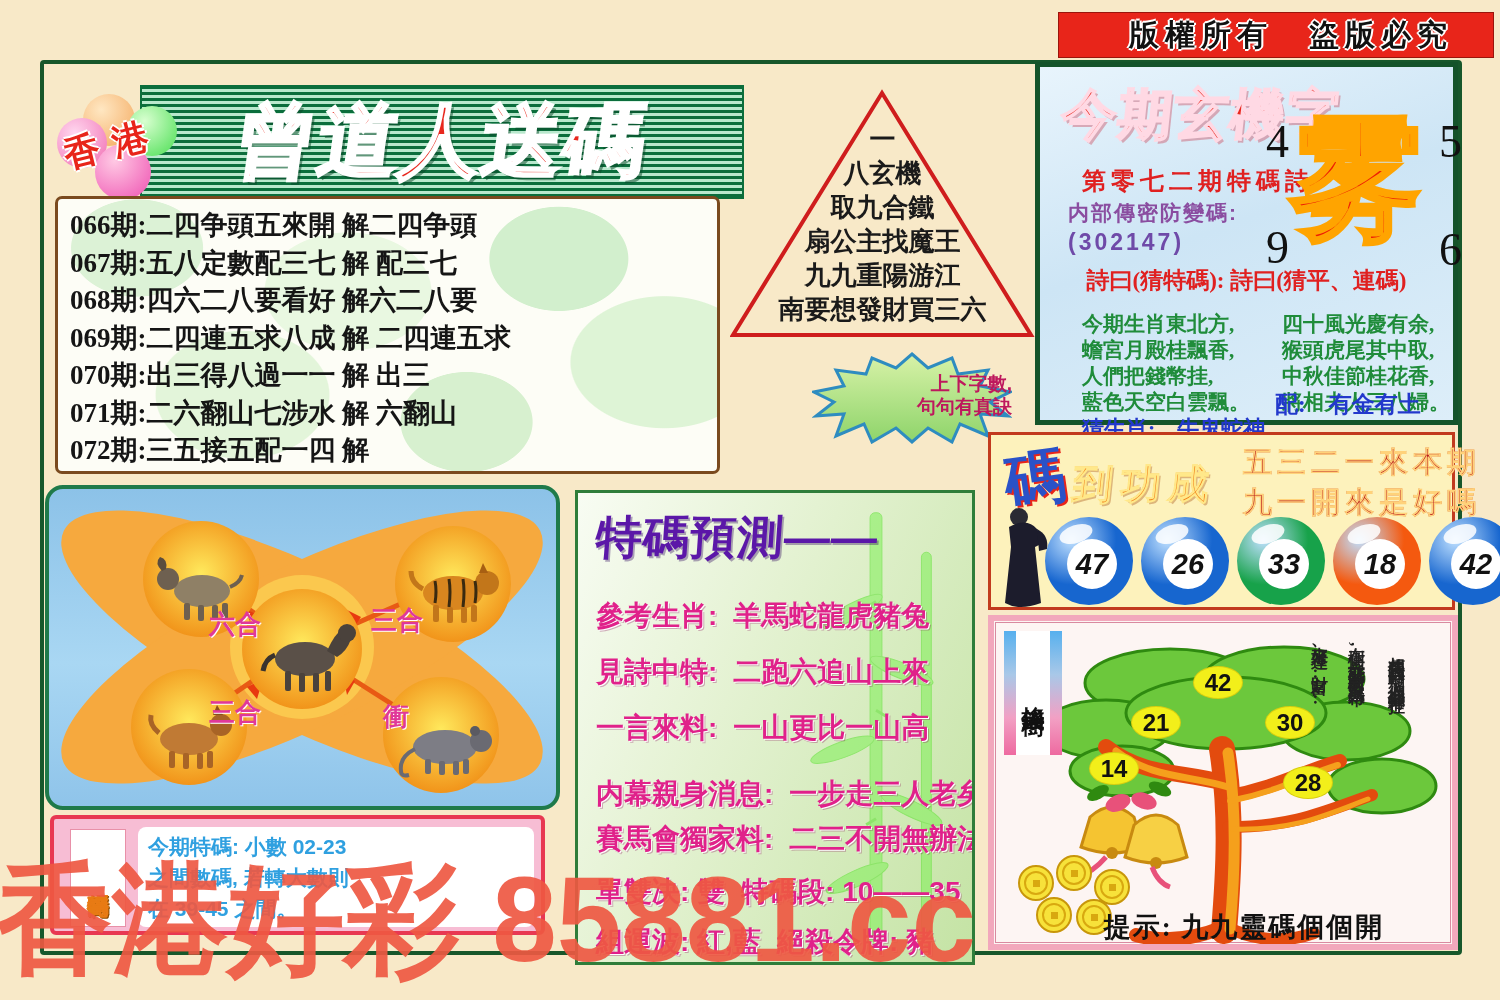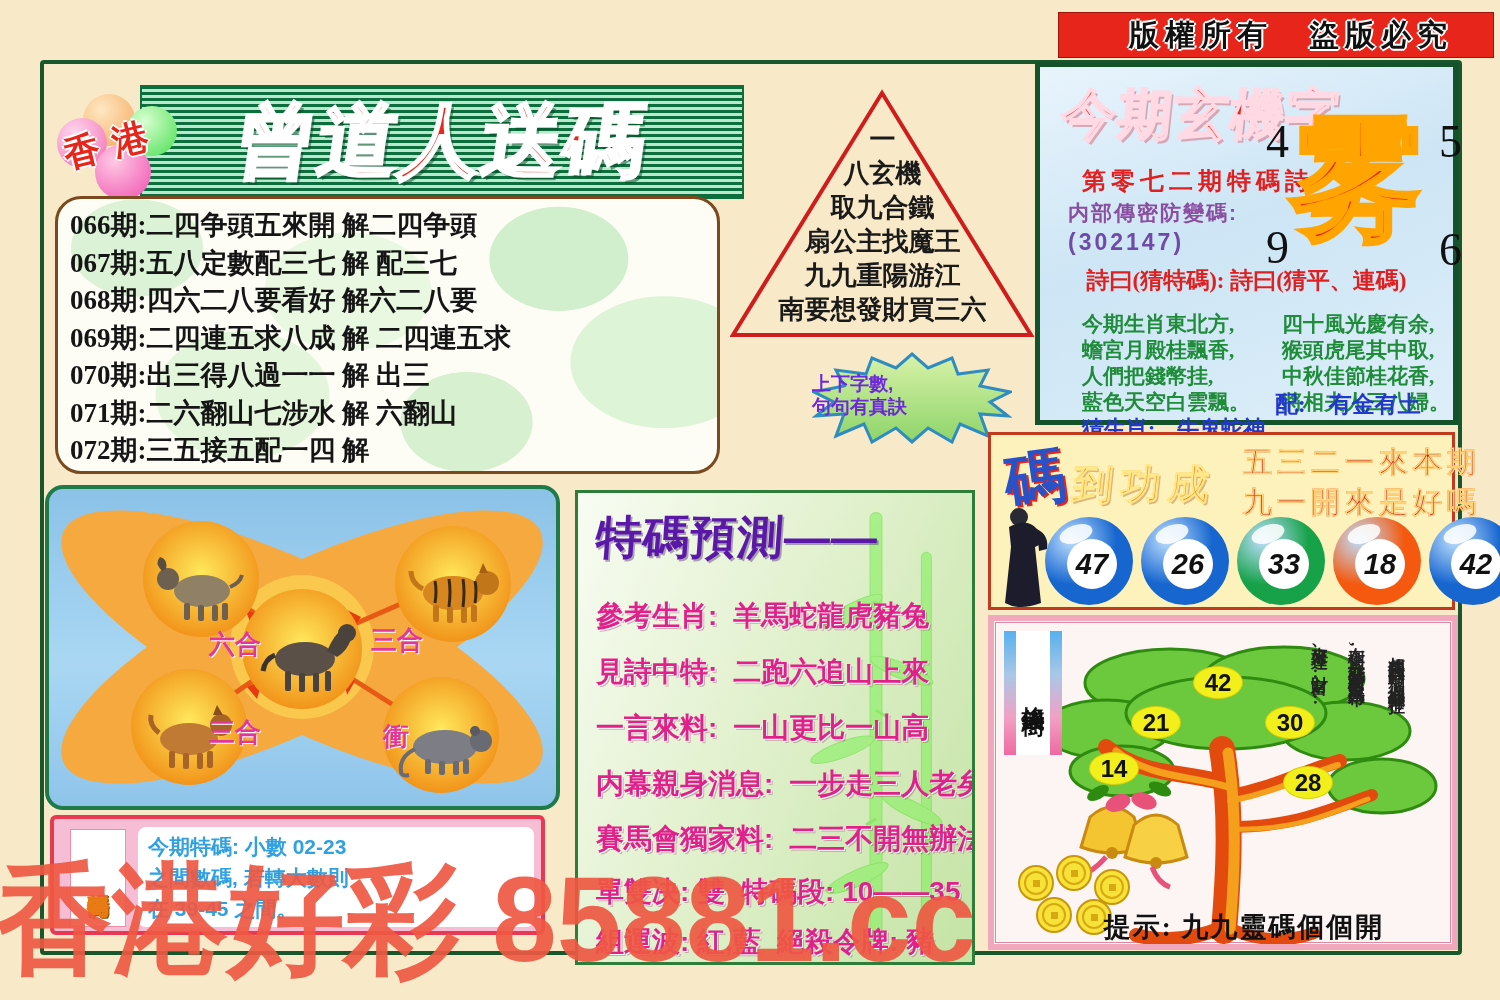--- a/index.html
+++ b/index.html
@@ -29,43 +29,43 @@
   .balloon{position:absolute;border-radius:50%;}
   .b1{left:28px;top:2px;width:52px;height:52px;background:radial-gradient(circle at 35% 30%,#ffe7c2,#f3a65a);}
   .b2{left:72px;top:14px;width:50px;height:50px;background:radial-gradient(circle at 35% 30%,#d8ffd0,#4ade52);}
   .b3{left:2px;top:26px;width:50px;height:50px;background:radial-gradient(circle at 35% 30%,#ffd7ef,#f06ab0);}
   .b4{left:40px;top:52px;width:56px;height:56px;background:radial-gradient(circle at 35% 30%,#ffc9e4,#ee4fb0);}
   .logo-text{position:absolute;left:8px;top:28px;font-family:"Liberation Serif",serif;font-weight:bold;
     font-size:36px;color:#e8251a;transform:rotate(-14deg);letter-spacing:14px;
     text-shadow:-2px 0 #fff,2px 0 #fff,0 -2px #fff,0 2px #fff;}
 
   
-  .period-box{left:55px;top:196px;width:665px;height:278px;border:3px solid #7a4a1e;border-radius:26px;
+  .period-box{left:55px;top:196px;width:665px;height:278px;border:3px solid #7a4a1e;border-radius:7px;
     box-sizing:border-box;padding:8px 4px 4px 12px;
     background:
       radial-gradient(95px 70px at 12% 18%,#dcf2d6 0 69%,transparent 70%),
       radial-gradient(120px 85px at 44% 34%,#e9f8e1 0 69%,transparent 70%),
       radial-gradient(100px 75px at 76% 22%,#d2efcd 0 69%,transparent 70%),
       radial-gradient(125px 92px at 28% 72%,#e3f5da 0 69%,transparent 70%),
       radial-gradient(95px 72px at 62% 82%,#d7f0cf 0 69%,transparent 70%),
       radial-gradient(135px 95px at 92% 60%,#def4d6 0 69%,transparent 70%),
       #fdfdf6;}
   .period-row{font-family:"Liberation Serif",serif;font-weight:bold;font-size:27px;color:#151515;
     line-height:37.5px;white-space:nowrap;}
 
   
   .triangle-wrap{left:730px;top:85px;width:305px;height:255px;}
   .triangle-lines{position:absolute;left:0;top:38px;width:100%;text-align:center;}
   .tri-line{font-family:"Liberation Serif",serif;font-weight:bold;font-size:26px;color:#1a1a1a;
     line-height:34px;white-space:nowrap;}
 
   
   .starburst{left:812px;top:352px;width:200px;height:92px;}
-  .star-text{position:absolute;left:0;top:20px;width:100%;text-align:left;
-    font-weight:bold;font-size:19px;color:#6d28d9;line-height:23px;}
+  .star-text{position:absolute;left:0;top:20px;width:100%;text-align:right;
+    font-weight:bold;font-size:19px;color:#be185d;line-height:23px;}
 
   
   .mystic-box{left:1035px;top:62px;width:423px;height:363px;border:5px solid #14532a;box-sizing:border-box;
     background:linear-gradient(160deg,#e8f4fc 0%,#cfe6f6 45%,#dcEEf8 100%);
     background:linear-gradient(160deg,#e8f4fc 0%,#cde5f5 45%,#ddeef9 100%);}
   .mystic-title{position:absolute;left:22px;top:12px;font-weight:bold;font-size:54px;color:#e8281e;
     transform:skewX(-6deg);letter-spacing:2px;-webkit-text-stroke:2px #ffd9e4;
     text-shadow:3px 3px 0 rgba(200,40,60,.35);}
   .poem-label{position:absolute;left:42px;top:98px;font-family:Liberation Serif, serif;font-weight:bold;
     font-size:24px;color:#e02020;letter-spacing:5px;}
@@ -121,32 +121,32 @@
   .story-col{position:absolute;writing-mode:vertical-rl;font-family:"Liberation Serif",serif;font-weight:bold;
     font-size:17px;color:#222;letter-spacing:3px;line-height:20px;}
   .sc1{left:392px;top:22px;height:290px;} .sc2{left:352px;top:12px;height:300px;} .sc3{left:315px;top:12px;height:290px;}
   .tree-hint{position:absolute;left:80px;top:288px;width:340px;text-align:center;font-family:"Liberation Serif",serif;
     font-weight:bold;font-size:27px;color:#111;letter-spacing:2px;white-space:nowrap;}
 
   
   .animals-box{left:45px;top:485px;width:515px;height:325px;border:4px solid #1f7a4a;border-radius:18px;
     box-sizing:border-box;background:linear-gradient(180deg,#8cc2e8 0%,#a9d7f3 55%,#8fc4ea 100%);overflow:hidden;}
   .zodiac-label{position:absolute;font-family:"Liberation Serif",serif;font-weight:bold;font-size:26px;color:#e0389a;
-    text-shadow:1px 1px 0 #fff;margin-top:20px;}
+    text-shadow:1px 1px 0 #fff;}
   .zl-tl{left:160px;top:118px;} .zl-tr{left:322px;top:114px;} .zl-bl{left:160px;top:206px;} .zl-br{left:334px;top:210px;}
 
   
   .prediction-panel{left:575px;top:490px;width:400px;height:475px;box-sizing:border-box;border:3px solid #2f7d3a;
     background:linear-gradient(115deg,#f8fcf3 0%,#e4f2d2 40%,#c4e3a4 100%);overflow:hidden;}
   .bamboo{position:absolute;right:0;top:0;width:190px;height:100%;opacity:.55;}
   .pred-title{position:absolute;left:18px;top:14px;font-weight:bold;font-size:46px;color:#5b17a8;
     transform:skewX(-4deg);letter-spacing:1px;text-shadow:2px 2px 0 rgba(40,0,90,.35);white-space:nowrap;}
   .pred-line{position:absolute;left:18px;display:flex;gap:16px;font-weight:bold;font-size:28px;color:#e0218a;
     white-space:nowrap;text-shadow:1px 1px 0 #fff,2px 2px 0 rgba(130,0,80,.3);}
-  .pl0{top:104px;} .pl1{top:160px;} .pl2{top:216px;} .pl3{top:272px;} .pl4{top:327px;} .pl5{top:380px;} .pl6{top:430px;}
+  .pl0{top:104px;} .pl1{top:160px;} .pl2{top:216px;} .pl3{top:282px;} .pl4{top:327px;} .pl5{top:380px;} .pl6{top:430px;}
 
   
   .range-box{left:50px;top:815px;width:495px;height:120px;box-sizing:border-box;border:4px solid #e83852;
     border-radius:6px;background:#f7bdd4;}
   .range-tag{position:absolute;left:16px;top:10px;width:54px;height:96px;background:#fff;border:1px solid #e890a8;
     display:flex;align-items:center;justify-content:center;}
   .range-tag-inner{writing-mode:vertical-rl;text-orientation:upright;font-weight:bold;font-size:22px;color:#e87b14;
     letter-spacing:1px;text-shadow:1px 1px 0 #8a4a00;}
   .range-text{position:absolute;left:84px;top:8px;width:396px;height:100px;background:#fff;border-radius:8px;
     padding:4px 10px;box-sizing:border-box;}

